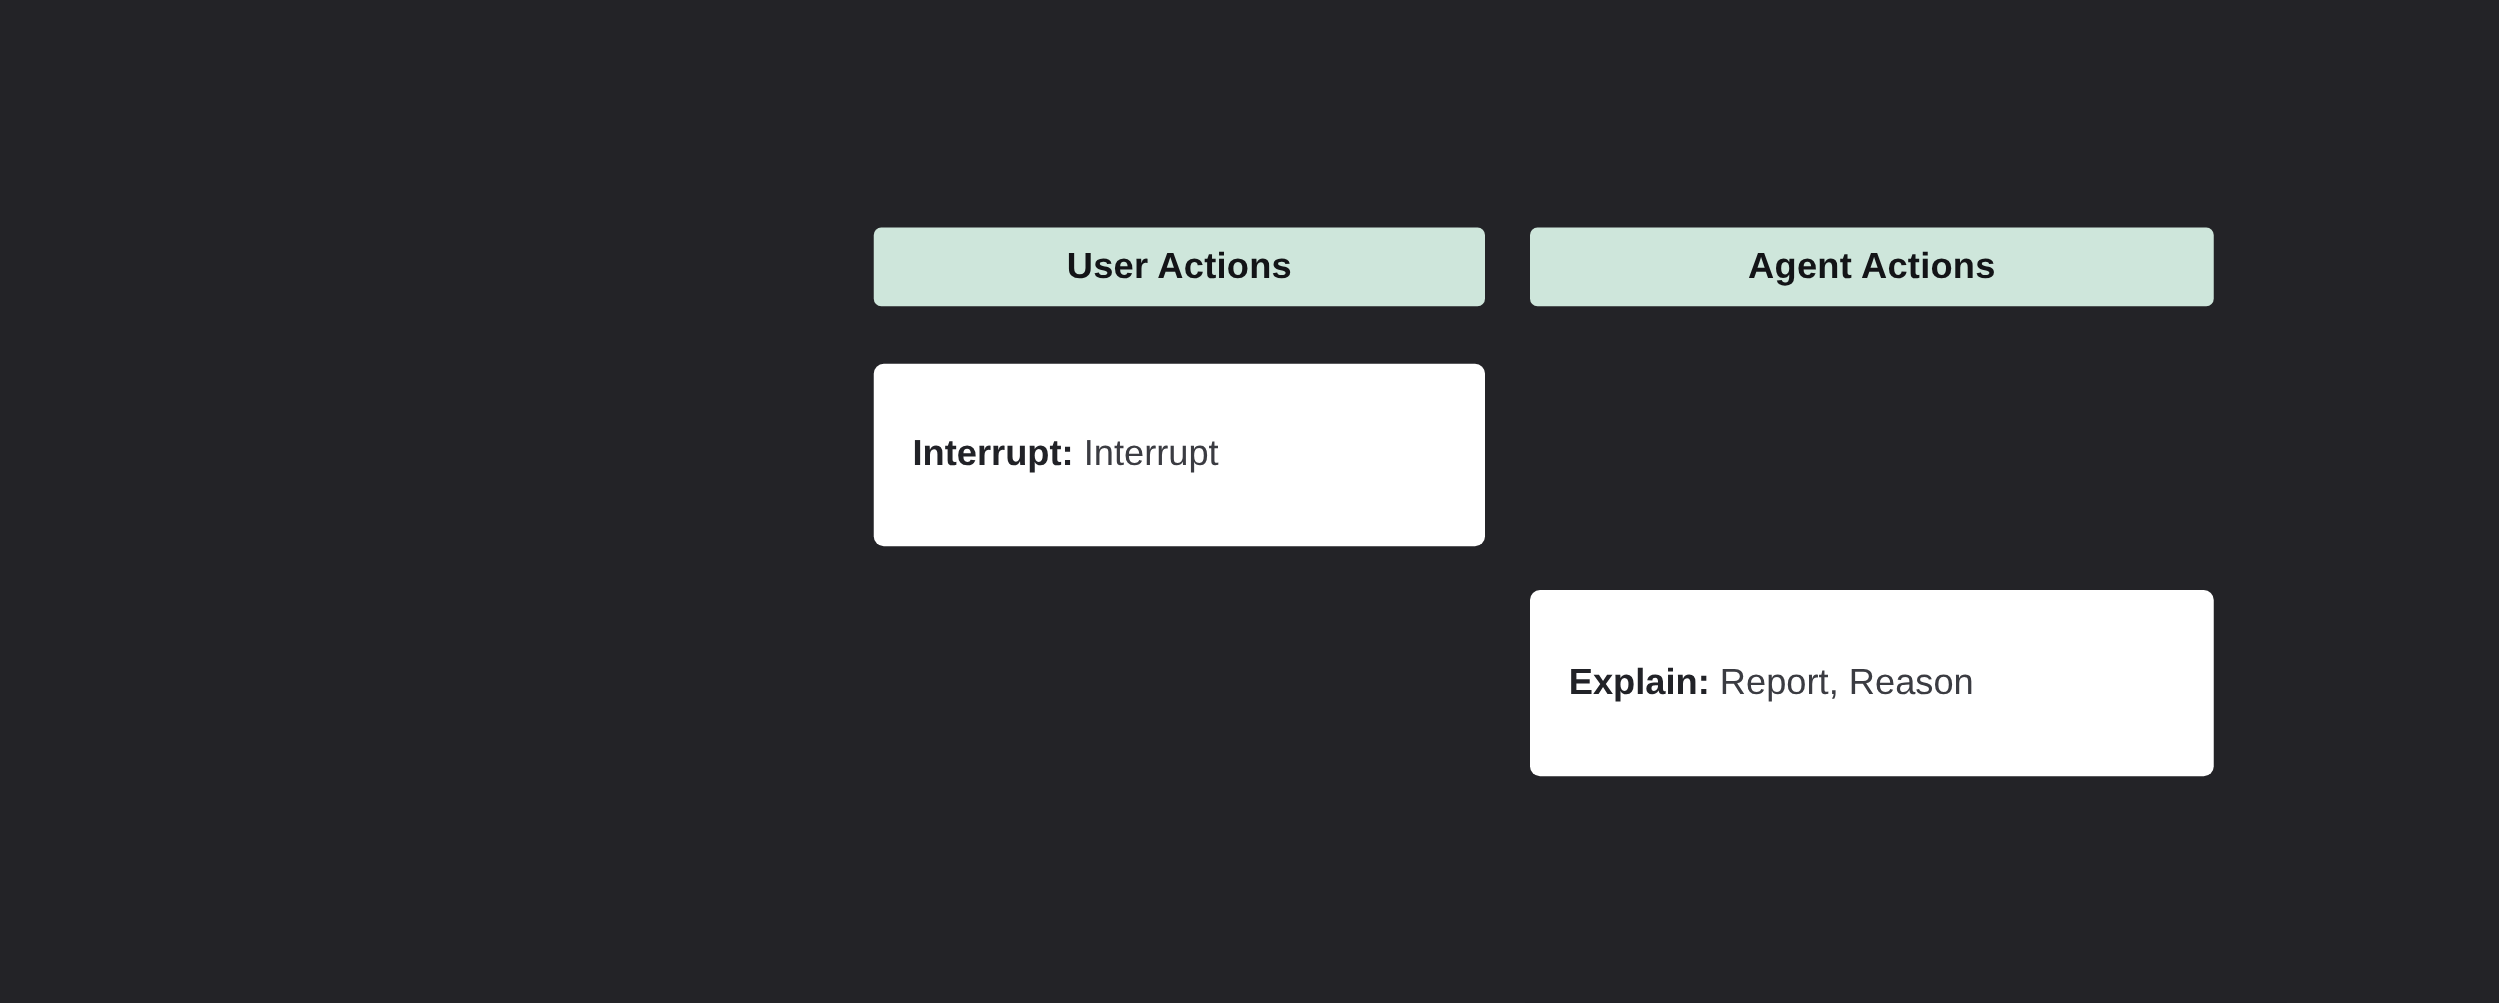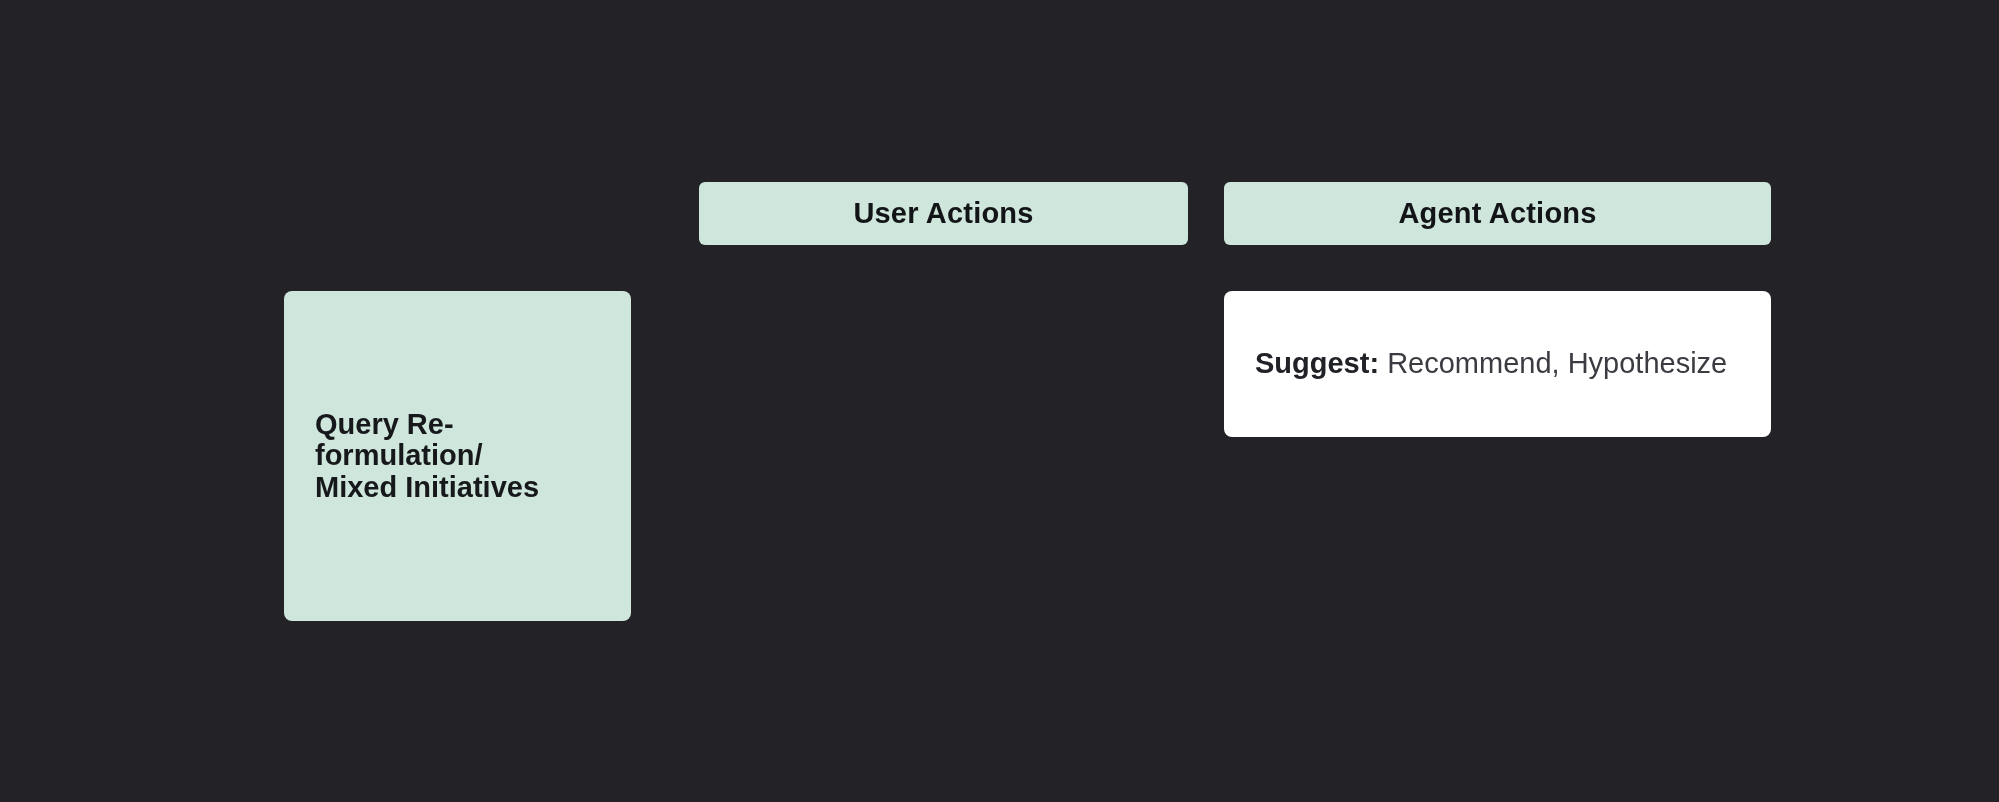--- a/index.html
+++ b/index.html
@@ -69,29 +69,28 @@
   .card .term {
     font-weight: 700;
     color: #212227;
   }
 </style>
 </head>
 <body>
 
 <div class="canvas">
 
-  <div class="row-label">
-    <div class="row-label-text">Query Re-formulation/
-Mixed Initiatives</div>
-  </div>
 
   <div class="col-header col-user">User Actions</div>
 
   <div class="col-header col-agent">Agent Actions</div>
 
+  <div class="card col-user row-1">
+    <span class="text-wrap"><span class="term">Interrupt:</span> <span class="detail">Interrupt</span></span>
+  </div>
 
 
-  <div class="card col-agent row-1">
-    <span class="text-wrap"><span class="term">Suggest:</span> <span class="detail">Recommend, Hypothesize</span></span>
+
+  <div class="card col-agent row-2">
+    <span class="text-wrap"><span class="term">Explain:</span> <span class="detail">Report, Reason</span></span>
   </div>
-
 
 </div>
 
 </body></html>

